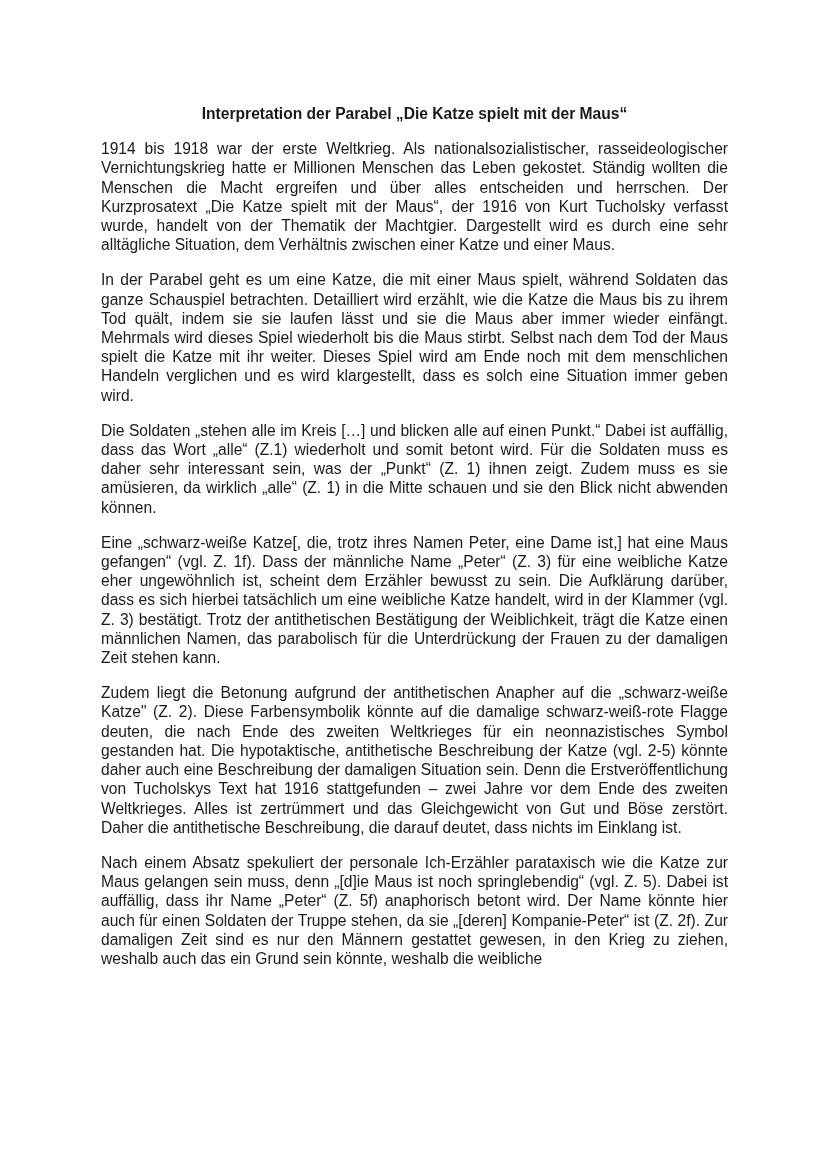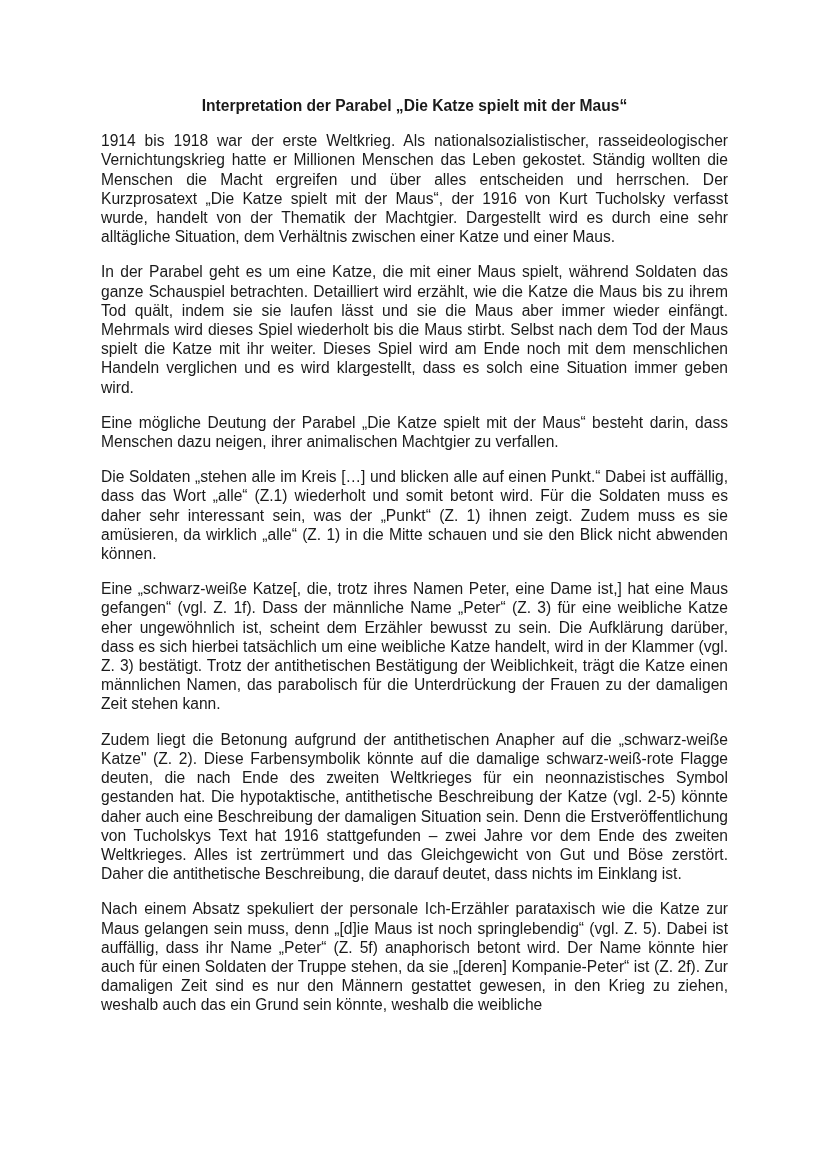--- a/index.html
+++ b/index.html
@@ -1,26 +1,25 @@
 <!DOCTYPE html>
 <html><head>
 <meta charset="utf-8">
 <style>
   html,body{margin:0;padding:0;background:#ffffff;}
   body{width:828px;height:1171px;position:relative;overflow:hidden;}
   .page{position:absolute;left:101px;top:96px;width:627px;color:#1a1a1a;
     font-family:"Liberation Sans",sans-serif;font-size:15.6px;line-height:19.2px;}
-  .title{text-align:center;font-weight:bold;font-size:15.6px;margin:0 0 16px 0;}
+  .title{text-align:center;font-weight:bold;font-size:15.6px;margin:8px 0 16px 0;}
   .para{text-align:justify;margin:0 0 16px 0;}
 </style>
 </head>
 <body>
 
 <div class="page">
   <div class="title">Interpretation der Parabel „Die Katze spielt mit der Maus“</div>
   <p class="para">1914 bis 1918 war der erste Weltkrieg. Als nationalsozialistischer, rasseideologischer Vernichtungskrieg hatte er Millionen Menschen das Leben gekostet. Ständig wollten die Menschen die Macht ergreifen und über alles entscheiden und herrschen. Der Kurzprosatext „Die Katze spielt mit der Maus“, der 1916 von Kurt Tucholsky verfasst wurde, handelt von der Thematik der Machtgier. Dargestellt wird es durch eine sehr alltägliche Situation, dem Verhältnis zwischen einer Katze und einer Maus.</p>
   <p class="para">In der Parabel geht es um eine Katze, die mit einer Maus spielt, während Soldaten das ganze Schauspiel betrachten. Detailliert wird erzählt, wie die Katze die Maus bis zu ihrem Tod quält, indem sie sie laufen lässt und sie die Maus aber immer wieder einfängt. Mehrmals wird dieses Spiel wiederholt bis die Maus stirbt. Selbst nach dem Tod der Maus spielt die Katze mit ihr weiter. Dieses Spiel wird am Ende noch mit dem menschlichen Handeln verglichen und es wird klargestellt, dass es solch eine Situation immer geben wird.</p>
-  <p class="para">Eine mögliche Deutung der Parabel „Die Katze spielt mit der Maus“ besteht darin, dass Menschen dazu neigen, ihrer animalischen Machtgier zu verfallen.</p>
   <p class="para">Die Soldaten „stehen alle im Kreis […] und blicken alle auf einen Punkt.“ Dabei ist auffällig, dass das Wort „alle“ (Z.1) wiederholt und somit betont wird. Für die Soldaten muss es daher sehr interessant sein, was der „Punkt“ (Z. 1) ihnen zeigt. Zudem muss es sie amüsieren, da wirklich „alle“ (Z. 1) in die Mitte schauen und sie den Blick nicht abwenden können.</p>
   <p class="para">Eine „schwarz-weiße Katze[, die, trotz ihres Namen Peter, eine Dame ist,] hat eine Maus gefangen“ (vgl. Z. 1f). Dass der männliche Name „Peter“ (Z. 3) für eine weibliche Katze eher ungewöhnlich ist, scheint dem Erzähler bewusst zu sein. Die Aufklärung darüber, dass es sich hierbei tatsächlich um eine weibliche Katze handelt, wird in der Klammer (vgl. Z. 3) bestätigt. Trotz der antithetischen Bestätigung der Weiblichkeit, trägt die Katze einen männlichen Namen, das parabolisch für die Unterdrückung der Frauen zu der damaligen Zeit stehen kann.</p>
   <p class="para">Zudem liegt die Betonung aufgrund der antithetischen Anapher auf die „schwarz-weiße Katze" (Z. 2). Diese Farbensymbolik könnte auf die damalige schwarz-weiß-rote Flagge deuten, die nach Ende des zweiten Weltkrieges für ein neonnazistisches Symbol gestanden hat. Die hypotaktische, antithetische Beschreibung der Katze (vgl. 2-5) könnte daher auch eine Beschreibung der damaligen Situation sein. Denn die Erstveröffentlichung von Tucholskys Text hat 1916 stattgefunden – zwei Jahre vor dem Ende des zweiten Weltkrieges. Alles ist zertrümmert und das Gleichgewicht von Gut und Böse zerstört. Daher die antithetische Beschreibung, die darauf deutet, dass nichts im Einklang ist.</p>
   <p class="para">Nach einem Absatz spekuliert der personale Ich-Erzähler parataxisch wie die Katze zur Maus gelangen sein muss, denn „[d]ie Maus ist noch springlebendig“ (vgl. Z. 5). Dabei ist auffällig, dass ihr Name „Peter“ (Z. 5f) anaphorisch betont wird. Der Name könnte hier auch für einen Soldaten der Truppe stehen, da sie „[deren] Kompanie-Peter“ ist (Z. 2f). Zur damaligen Zeit sind es nur den Männern gestattet gewesen, in den Krieg zu ziehen, weshalb auch das ein Grund sein könnte, weshalb die weibliche</p>
 </div>
 
 </body></html>

